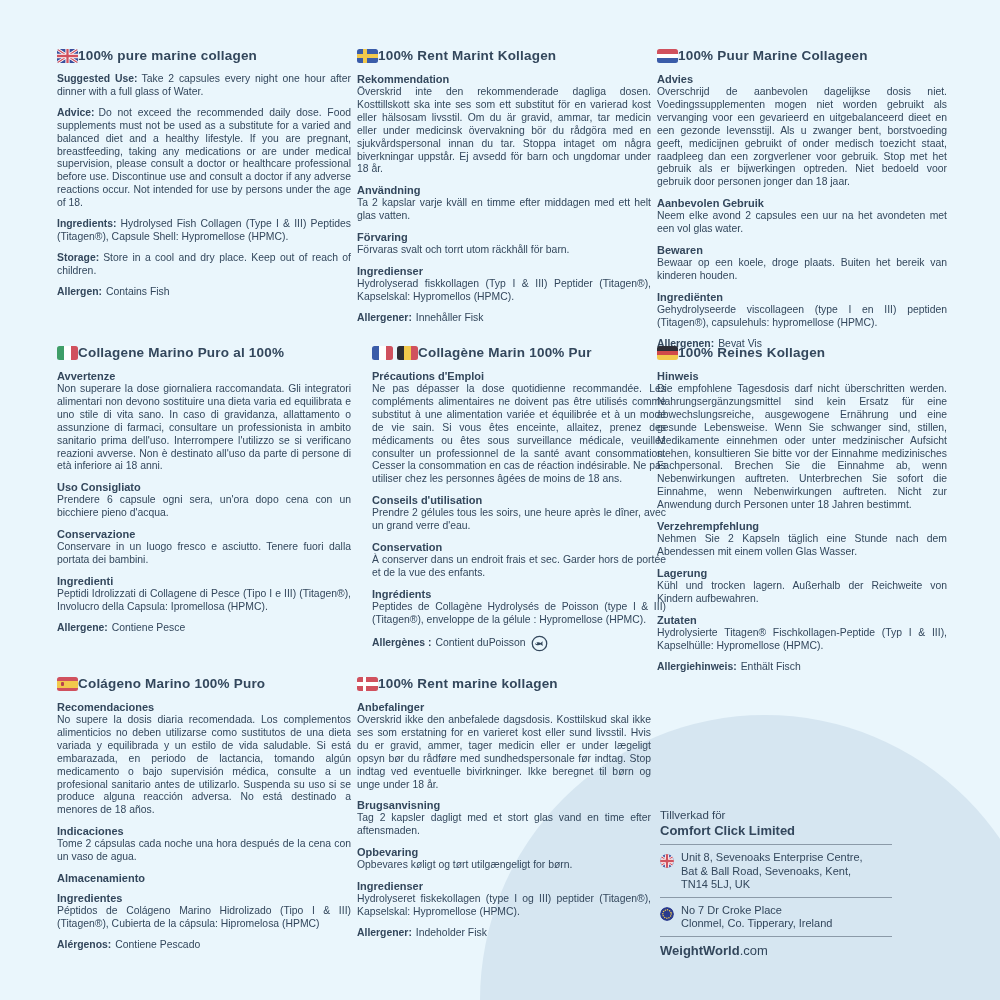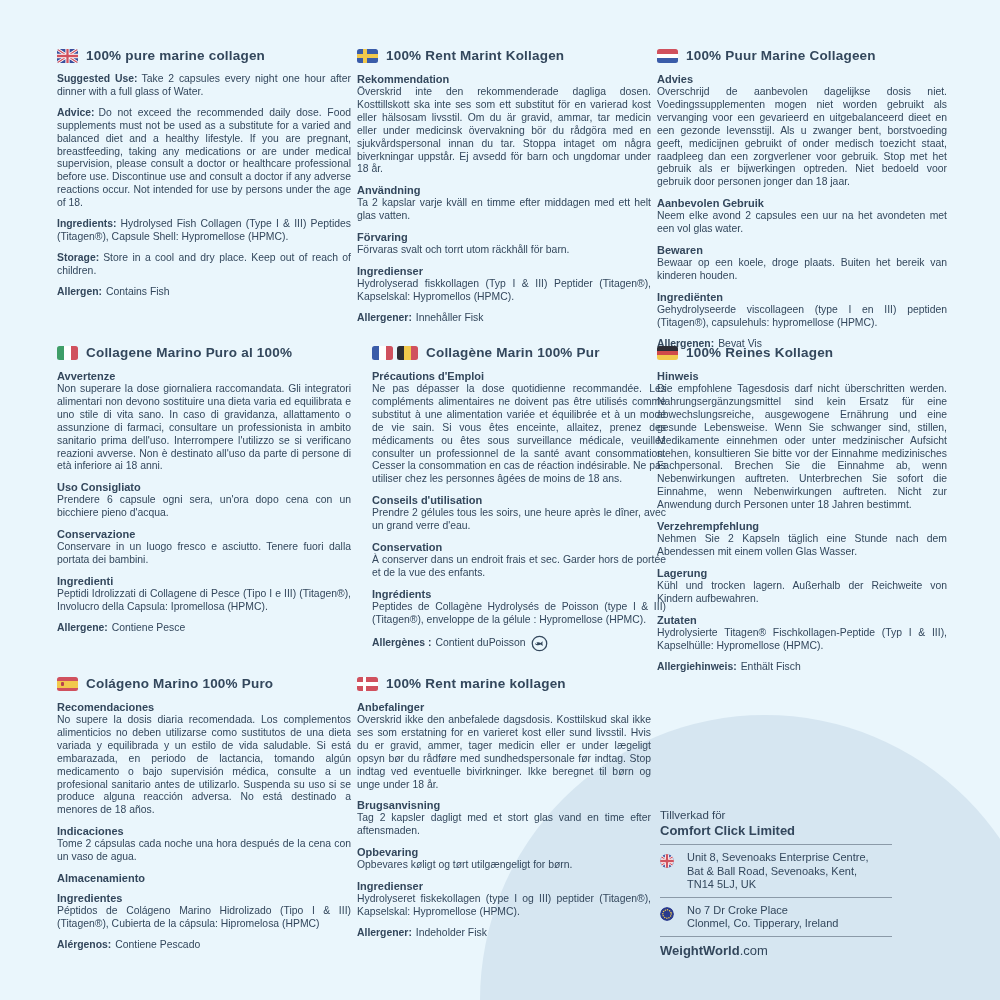--- a/index.html
+++ b/index.html
@@ -7,21 +7,21 @@
     width:1000px;height:1000px;position:relative;overflow:hidden;
     background:#eaf6fc;color:#33475c;
     font-family:"Liberation Sans",sans-serif;
     -webkit-font-smoothing:antialiased;
   }
   .deco-circle{
     position:absolute;left:480px;top:715px;width:570px;height:570px;
     border-radius:50%;background:#d6e6f1;
   }
   .sec{position:absolute;z-index:2}
-  .sec-h{display:flex;align-items:center;gap:8px;margin-bottom:10px}
+  .sec-h{display:flex;align-items:center;margin-bottom:10px}
   .sec-t{font-size:13.5px;font-weight:bold;margin:0;letter-spacing:.2px}
   .blk{margin-bottom:8px}
   .bh{font-size:11px;font-weight:bold;margin:0 0 1px 0}
   .bt{font-size:10.4px;line-height:12.9px;margin:0;text-align:justify}
   .il{margin-bottom:8px}
   .bl{margin-right:4px;font-weight:bold}
   .al{display:flex;align-items:center;flex-wrap:wrap;text-align:left}
   .al .bl{white-space:nowrap}
   .fish-ico{margin-left:5px;vertical-align:middle}
 
@@ -43,21 +43,21 @@
     linear-gradient(90deg, rgba(0,0,0,0) 28%, #ffffff 28%, #ffffff 44%, rgba(0,0,0,0) 44%),
     linear-gradient(0deg, rgba(0,0,0,0) 36%, #ffffff 36%, #ffffff 64%, rgba(0,0,0,0) 64%),
     #d0515e}
   .dblflag{display:flex;gap:4px;flex:none}
 
   
   .manu{position:absolute;z-index:2}
   .made-for{font-size:11.5px;margin:0;line-height:15px}
   .company{font-size:13px;font-weight:bold;margin:0 0 2px 0;line-height:16px}
   .divider{border-top:1px solid #8b9aa8;margin:5px 0 6px 0}
-  .addr-row{display:flex;gap:13px;align-items:flex-start}
+  .addr-row{display:flex;gap:7px;align-items:flex-start}
   .addr{font-size:11px;line-height:13.5px}
   .roundel{display:inline-block;width:14px;height:14px;border-radius:50%;overflow:hidden;flex:none;margin-top:3px}
   .roundel svg{display:block}
   .website{font-size:13px;margin:4px 0 0 0}
   .website b{font-weight:bold}
 </style>
 </head>
 <body>
 
 <div class="deco-circle"></div>

